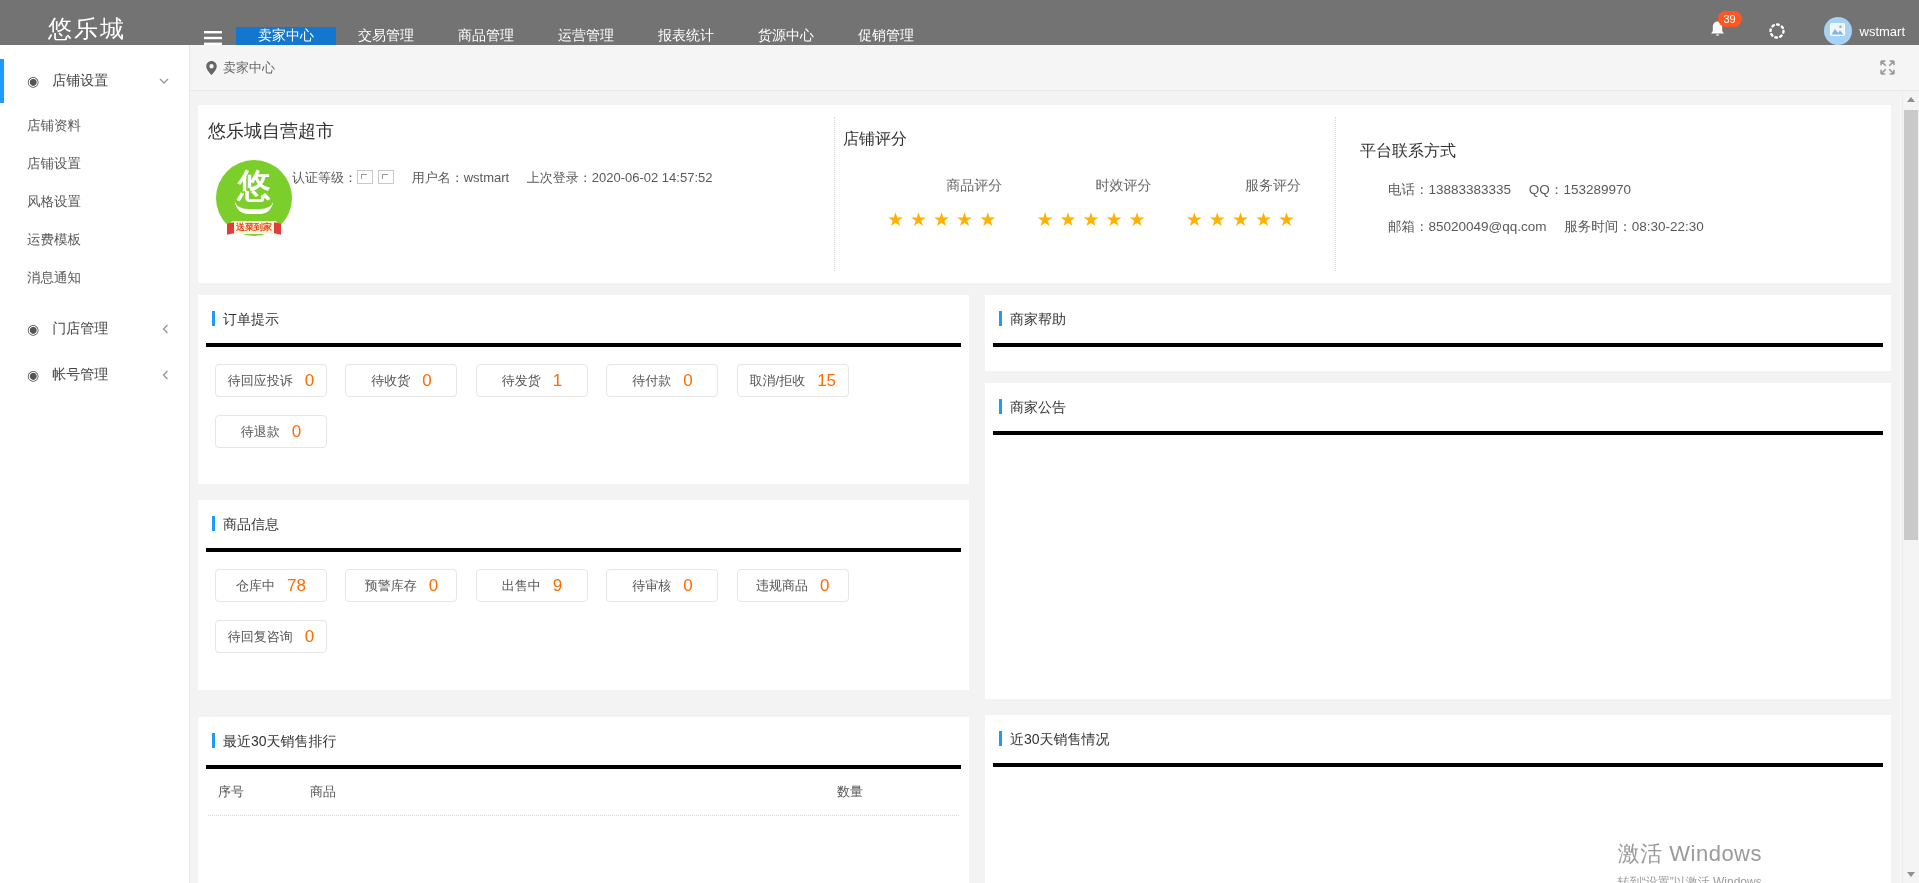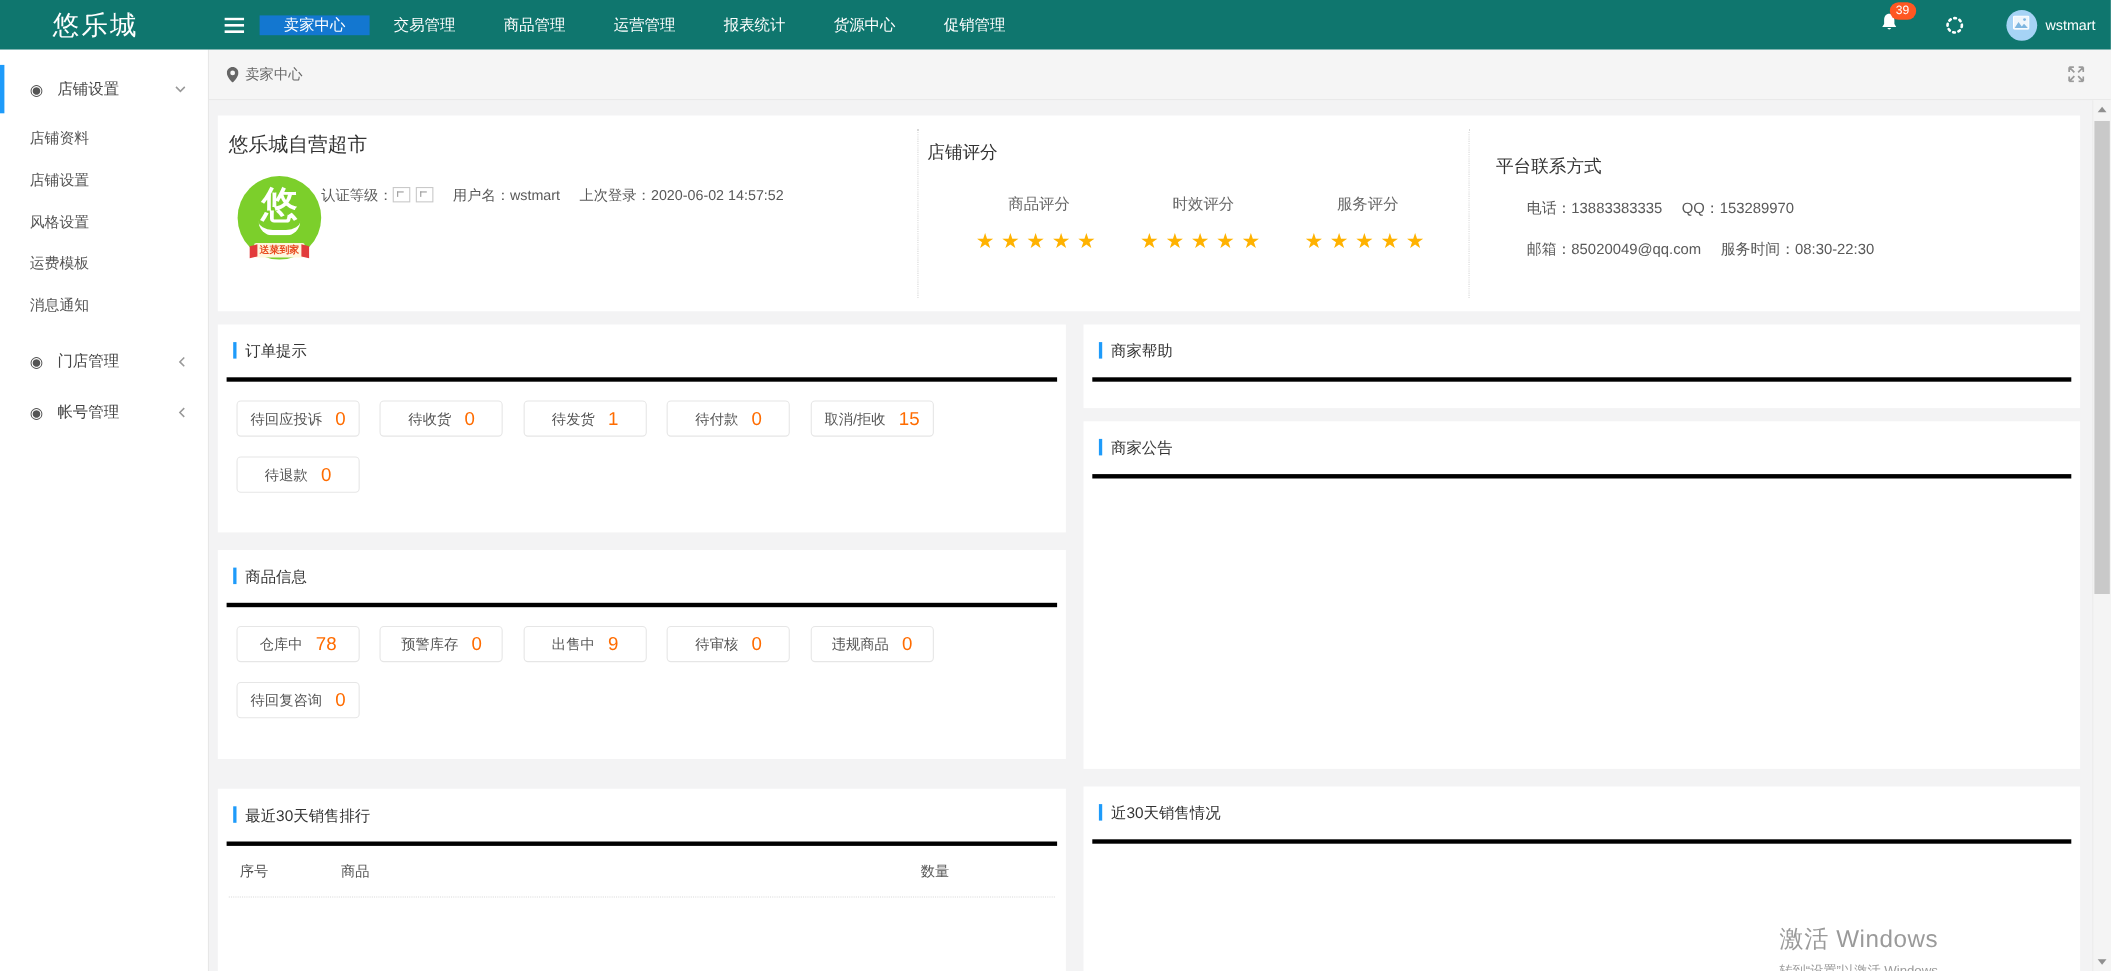--- a/index.html
+++ b/index.html
@@ -1,20 +1,20 @@
 <!DOCTYPE html>
 <html><head>
 <meta charset="utf-8">
 <style>
 *{box-sizing:border-box;margin:0;padding:0}
 html,body{width:1919px;height:883px;overflow:hidden}
 body{font-family:"Liberation Sans","DejaVu Sans",sans-serif;background:#f3f3f4;color:#555}
 
 
-.topbar{height:45px;background:#0f766e;display:flex;align-items:center;color:#fff;position:relative;z-index:5}
+.topbar{height:45px;background:#737373;display:flex;align-items:flex-end;color:#fff;position:relative;z-index:5}
 .brand{width:190px;display:flex;align-items:center;padding-left:48px;font-size:24px;letter-spacing:2px;cursor:pointer}
 .burger{width:46px;display:flex;align-items:center;justify-content:center;cursor:pointer}
 .nav{display:flex}
 .nav .tab{padding:0 22px;display:flex;align-items:center;font-size:14px;cursor:pointer}
 .nav .tab.active{background:#1377d0}
 .top-right{margin-left:auto;display:flex;align-items:center;padding-right:14px}
 .bell-wrap{position:relative;margin-right:42px;cursor:pointer;display:flex}
 .badge{position:absolute;top:-9px;left:9px;background:#ff5722;border-radius:9px;padding:1px 6px;font-size:11px;line-height:14px;color:#fff}
 .spin{margin-right:38px;display:flex;cursor:pointer}
 .avatar{width:28px;height:28px;border-radius:50%;background:#a6d3f5;display:flex;align-items:center;justify-content:center;margin-right:8px;cursor:pointer}
@@ -53,21 +53,21 @@
 .ribbon:after{right:-4px;transform:skewY(14deg)}
 .sdetails{font-size:13px;color:#595959;padding-top:9px}
 .sdetails .line{margin-bottom:23px;white-space:nowrap}
 .kv{margin-right:14px}
 .imgbox{display:inline-block;width:16px;height:14px;border:1px solid #c9c9c9;background:#fff;position:relative;vertical-align:-2px;margin-right:5px}
 .imgbox:before{content:"";position:absolute;left:3px;top:3px;width:5px;height:4px;border-left:1px solid #9a9a9a;border-top:1px solid #9a9a9a}
 .renew{color:#333;font-weight:bold;cursor:pointer}
 .sec2{width:502px;border-left:1px dotted #d8d8d8;border-right:1px dotted #d8d8d8;margin:12px 0;padding:12px 0 0 8px}
 .sec-title{font-size:16px;color:#333}
 .rate-cols{display:flex;justify-content:space-between;padding:0 34px 0 44px;margin-top:27px}
-.rate-col{text-align:center}
+.rate-col{text-align:right}
 .rate-label{font-size:14px;color:#666}
 .stars{margin-top:13px;color:#ffb200;font-size:19px;letter-spacing:6px;white-space:nowrap}
 .sec3{flex:1;padding:36px 0 0 24px}
 .contact-line{margin-top:19px;padding-left:28px;font-size:13.5px;color:#595959;white-space:nowrap}
 .contact-line:first-of-type{margin-top:21px}
 
 
 .cols{display:flex;gap:16px;align-items:flex-start}
 .colL{width:771px;flex:none}
 .colR{flex:1}

